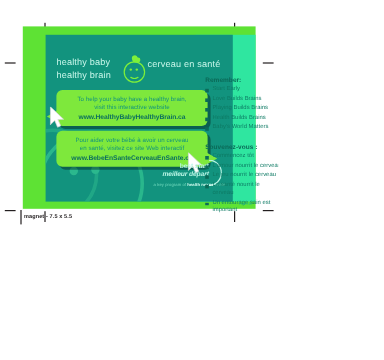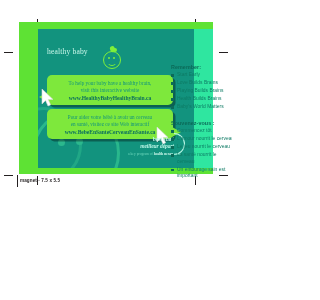--- a/index.html
+++ b/index.html
@@ -7,21 +7,21 @@
 
   .page{position:relative;width:232px;height:300px;background:#ffffff;overflow:hidden;}
 
   
   .cmark{position:absolute;background:#231f20;}
   .cmark.h{height:1px;width:9px;}
   .cmark.v{width:1px;height:9px;}
 
   
   .board{position:absolute;left:19px;top:22px;width:194px;height:152px;background:#5ee234;}
-  .art-inner{position:absolute;left:19px;top:7px;width:156px;height:139px;background:#12937e;overflow:hidden;font-family:Liberation Serif, serif;}
+  .art-inner{position:absolute;left:19px;top:7px;width:156px;height:139px;background:#12937e;overflow:hidden;}
   .art-right{position:absolute;left:144px;top:7px;width:50px;height:139px;background:#2fe6a0;}
 
   
   .smiley{position:absolute;left:-6px;top:80px;width:86px;height:86px;}
   .smiley .ring{position:absolute;left:0;top:0;width:82px;height:82px;border:3px solid #2bb88d;border-radius:50%;opacity:.95;}
   .smiley .eye{position:absolute;width:7px;height:7px;background:#2bb88d;border-radius:50%;}
   .smiley .eye.l{left:26px;top:30px;}
   .smiley .eye.r{left:44px;top:29px;}
   .smiley .mouth{position:absolute;left:19px;top:36px;width:44px;height:30px;border:3px solid #2bb88d;border-top-color:transparent;border-left-color:transparent;border-right-color:transparent;border-radius:0 0 44px 44px;}
   .smiley .arc2{position:absolute;left:-26px;top:-2px;width:70px;height:70px;border:3px solid #2bb88d;border-radius:50%;opacity:.55;}
@@ -103,30 +103,32 @@
         <div class="ring"></div>
         <div class="arc2"></div>
         <div class="eye l"></div>
         <div class="eye r"></div>
         <div class="mouth"></div>
       </div>
 
       <div class="hdr">
         <div class="col en">
           <div class="ln">healthy baby</div>
+          <div class="ln b">healthy brain</div>
         </div>
         <div class="logo-face">
           <div class="sprout"></div>
           <div class="sprout2"></div>
           <div class="head"></div>
           <div class="fe l"></div>
           <div class="fe r"></div>
           <div class="fm"></div>
         </div>
         <div class="col fr">
+          <div class="ln b">cerveau en santé</div>
         </div>
       </div>
 
       <div class="bub one">
         <div class="tail"></div>
         <div class="txt">
           <span>To help your baby have a healthy brain,</span><br>
           <span>visit this interactive website</span>
           <span class="url">www.HealthyBabyHealthyBrain.ca</span>
         </div>

